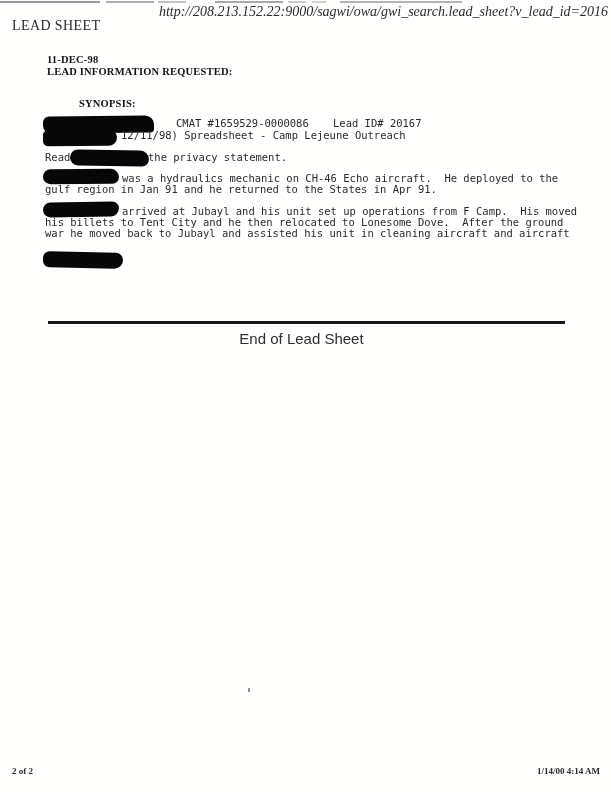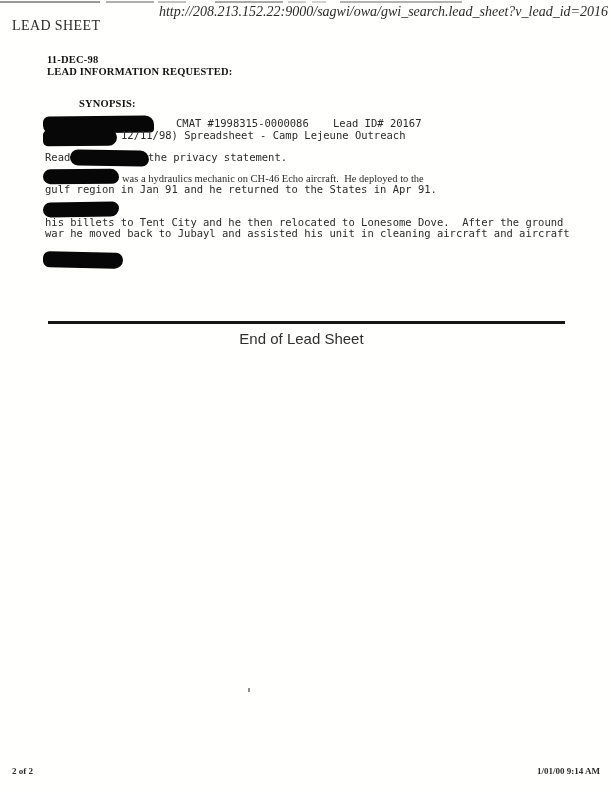--- a/index.html
+++ b/index.html
@@ -45,35 +45,36 @@
   <div class="abs heading" style="left:47px; top:66px;">LEAD INFORMATION REQUESTED:</div>
   <div class="abs heading" style="left:47px; top:98px;margin-left:32px;">SYNOPSIS:</div>
 
   <div class="redact" style="left:43px; top:116px; width:111px; height:17px; border-radius:6px 9px 4px 8px; transform:rotate(-0.6deg);"></div>
   <div class="redact" style="left:43px; top:130px; width:74px; height:16px; border-radius:5px 8px 9px 5px; transform:rotate(-0.4deg);"></div>
   <div class="redact" style="left:70px; top:150px; width:79px; height:16px; border-radius:9px 10px 8px 9px; transform:rotate(1deg);"></div>
   <div class="redact" style="left:43px; top:169px; width:76px; height:15px; border-radius:8px 9px 7px 8px; transform:rotate(-0.5deg);"></div>
   <div class="redact" style="left:43px; top:202px; width:76px; height:15px; border-radius:8px 7px 9px 8px; transform:rotate(-0.8deg);"></div>
   <div class="redact" style="left:43px; top:252px; width:80px; height:16px; border-radius:9px 10px 12px 9px; transform:rotate(1.4deg);"></div>
 
-  <div class="abs mono" style="left:176px; top:118px;">CMAT #1998315-0000086</div>
+  <div class="abs mono" style="left:176px; top:118px;">CMAT #1659529-0000086</div>
   <div class="abs mono" style="left:333px; top:118px;text-align:right;">Lead ID# 20167</div>
   <div class="abs mono" style="left:121px; top:130px;">12/11/98) Spreadsheet - Camp Lejeune Outreach</div>
 
   <div class="abs mono" style="left:45px; top:152px;">Read</div>
   <div class="abs mono" style="left:148px; top:152px;">the privacy statement.</div>
 
-  <div class="abs mono" style="left:122px; top:173px;font-family:Liberation Serif, serif;">was a hydraulics mechanic on CH-46 Echo aircraft.  He deployed to the</div>
+  <div class="abs mono" style="left:122px; top:173px;">was a hydraulics mechanic on CH-46 Echo aircraft.  He deployed to the</div>
   <div class="abs mono" style="left:45px; top:184px;">gulf region in Jan 91 and he returned to the States in Apr 91.</div>
 
+  <div class="abs mono" style="left:122px; top:206px;">arrived at Jubayl and his unit set up operations from F Camp.  His moved</div>
   <div class="abs mono" style="left:45px; top:228px;">war he moved back to Jubayl and assisted his unit in cleaning aircraft and aircraft</div>
   <div class="abs mono" style="left:45px; top:217px;">his billets to Tent City and he then relocated to Lonesome Dove.  After the ground</div>
 
 
   <div class="divider"></div>
   <div class="end-marker">End of Lead Sheet</div>
 
   <div class="speck"></div>
 
   <div class="footer-left serif-small">2 of 2</div>
-  <div class="footer-right serif-small">1/01/00 9:14 AM</div>
+  <div class="footer-right serif-small">1/14/00 4:14 AM</div>
 
 </div>
 
 </body></html>

